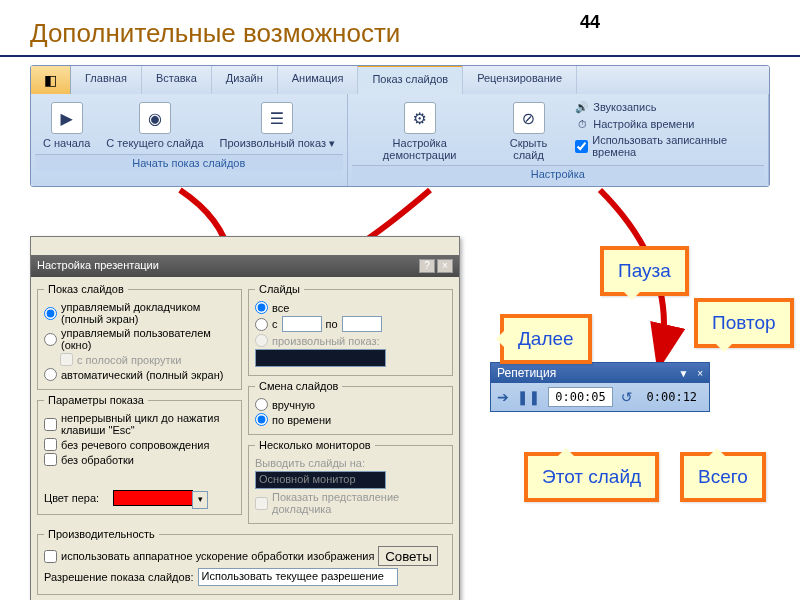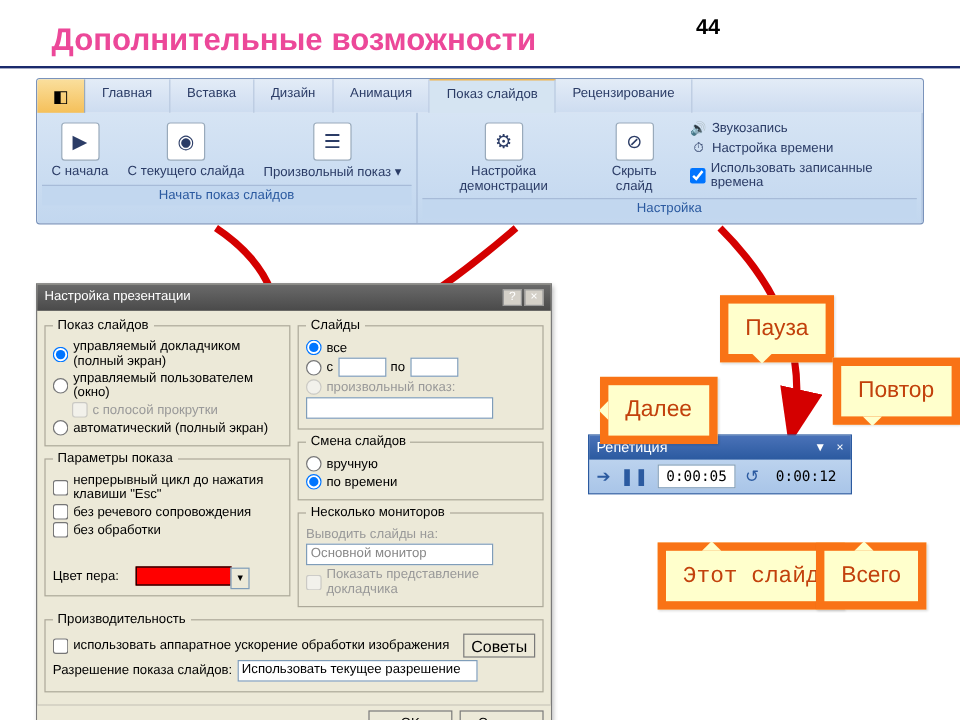--- a/index.html
+++ b/index.html
@@ -1,69 +1,69 @@
 <!DOCTYPE html>
 <html><head>
 <meta charset="utf-8">
 <style>
   * { box-sizing: border-box; margin: 0; padding: 0; }
   body { font-family: Tahoma, Arial, sans-serif; font-size: 11px; background: #fff; width: 800px; height: 600px; position: relative; overflow: hidden; }
-  .slide-title { font-size: 26px; font-weight: bold; color: #ec4899; padding: 18px 0 6px 43px; border-bottom: 2px solid #1a2a6c; }
+  .slide-title { font-size: 26px; font-weight: normal; color: #a16207; padding: 18px 0 6px 30px; border-bottom: 2px solid #1a2a6c; }
   .page-num { position: absolute; top: 12px; right: 200px; font-weight: bold; font-size: 18px; }
   
   .ribbon { margin: 8px 30px 0 30px; border: 1px solid #7a93bb; border-radius: 3px; overflow: hidden; }
   .ribbon-tabs { display: flex; background: linear-gradient(#e3ecf7,#cddcf0); }
   .office-btn { width: 40px; height: 28px; background: linear-gradient(#fadf9d,#f5c05a); border-right: 1px solid #9ab; display:flex; align-items:center; justify-content:center; font-size:14px; }
   .tab { padding: 6px 14px; color: #2b3c66; border-right: 1px solid #b9c9df; cursor: pointer; }
   .tab.active { background: #d5e4f2; border-top: 2px solid #f5a623; margin-top:-1px; }
   .ribbon-body { display: flex; background: linear-gradient(#d6e4f4,#c2d7ef); }
   .group { border-right: 1px solid #a7bbd8; padding: 4px; }
   .group-items { display:flex; }
   .rbtn { display:flex; flex-direction:column; align-items:center; padding: 4px 8px; color:#2b3c66; cursor:pointer; text-align:center; }
   .rbtn .ico { width:32px; height:32px; background:#fff; border:1px solid #9ab; border-radius:3px; margin-bottom:3px; display:flex; align-items:center; justify-content:center; font-size:16px; }
   .group-name { text-align:center; color:#2b5aa0; background:#c2d7ef; border-top:1px solid #a7bbd8; padding:2px; font-size:11px; }
   .small-items { display:flex; flex-direction:column; gap:3px; color:#2b3c66; padding:2px 6px; }
   .small-items div { display:flex; align-items:center; gap:4px; cursor:pointer; }
   .mini-ico { width:14px; height:14px; display:inline-flex; align-items:center; justify-content:center; font-size:11px; }
   
   .dialog { position:absolute; left:30px; top:236px; width:430px; background:#ece9d8; border:1px solid #7a7a7a; box-shadow:2px 2px 4px rgba(0,0,0,0.3); font-size:11px; color:#000; }
-  .dlg-title { background: linear-gradient(#6a6a6a,#4a4a4a); color:#fff; padding:4px 6px; display:flex; justify-content:space-between; }
+  .dlg-title { background: linear-gradient(#6a6a6a,#4a4a4a); color:#fff; padding:4px 6px; display:flex; justify-content:space-between;margin-top:18px; }
   .dlg-close { display:flex; gap:2px; }
   .dlg-close span { width:16px; height:14px; background:#d4d0c8; border:1px solid #999; text-align:center; line-height:12px; font-size:10px; cursor:pointer; }
   .dlg-body { padding:6px; }
   fieldset { border:1px solid #aca899; margin-bottom:4px; padding:4px 6px 6px; }
   legend { padding: 0 4px; font-size:11px; }
   .row { display:flex; align-items:center; gap:4px; margin:2px 0; }
   .row.disabled { color:#999; }
   .twocol { display:flex; gap:6px; }
   .twocol > div { flex:1; }
   .spin { width:40px; height:16px; border:1px solid #7f9db9; background:#fff; display:inline-block; }
-  .combo { width:156px; height:18px; border:1px solid #7f9db9; background:#ffffff; color:#888; padding:1px 3px; display:inline-block; }
+  .combo { width:131px; height:18px; border:1px solid #7f9db9; background:#0f172a; color:#888; padding:1px 3px; display:inline-block; }
   .pen-color { width:80px; height:16px; background:#ff0000; border:1px solid #000; display:inline-block; vertical-align:middle; position:relative; }
   .pen-color:after { content:"▾"; position:absolute; right:-16px; top:0; width:14px; height:16px; background:#ece9d8; border:1px solid #7f9db9; text-align:center; font-size:9px; line-height:14px; }
   .dlg-btns { display:flex; justify-content:flex-end; gap:6px; padding:4px 6px; background:#ece9d8; border-top:1px solid #c9c7ba; }
   .dlg-btns button { width:70px; height:22px; background:#ece9d8; border:1px solid #7a7a7a; cursor:pointer; font-size:11px; }
   input[type=radio], input[type=checkbox] { margin:0; }
   
   .rehearsal { position:absolute; left:490px; top:362px; width:220px; border:1px solid #2b5aa0; background:linear-gradient(#c9dcf2,#a9c5e8); font-size:12px; }
   .re-title { background:linear-gradient(#4a72b8,#2b5aa0); color:#fff; padding:3px 6px; display:flex; justify-content:space-between; align-items:center; }
   .re-ctrl { display:flex; gap:3px; font-size:10px; }
   .re-body { display:flex; align-items:center; gap:8px; padding:4px 6px; color:#2b5aa0; }
   .re-btn { cursor:pointer; font-size:14px; }
   .time-box { background:#fff; border:1px solid #7f9db9; padding:2px 6px; color:#000; font-family:monospace; font-size:12px; }
   
-  .callout { position:absolute; background:#ffffcc; border:7px solid #f97316; padding:10px 14px; font-size:19px; color:#c2410c; box-shadow:1px 1px 2px rgba(0,0,0,0.15); }
+  .callout { position:absolute; background:#ffffcc; border:4px solid #f97316; padding:10px 14px; font-size:19px; color:#1d4ed8; box-shadow:1px 1px 2px rgba(0,0,0,0.15); }
   .callout .tail { position:absolute; width:0; height:0; }
   .c-next { left:500px; top:314px; }
   .c-next .tail { left:-16px; top:50%; border:8px solid transparent; border-right-color:#ffffcc; margin-top:-8px; }
   .c-pause { left:600px; top:246px; }
   .c-pause .tail { left:20px; bottom:-16px; border:8px solid transparent; border-top-color:#ffffcc; }
   .c-repeat { left:694px; top:298px; }
   .c-repeat .tail { left:18px; bottom:-16px; border:8px solid transparent; border-top-color:#ffffcc; }
-  .c-slidet { left:548px; top:452px;font-family:Liberation Mono, monospace; }
+  .c-slidet { left:524px; top:452px; }
   .c-slidet .tail { left:30px; top:-16px; border:8px solid transparent; border-bottom-color:#ffffcc; }
   .c-total { left:680px; top:452px; }
   .c-total .tail { left:25px; top:-16px; border:8px solid transparent; border-bottom-color:#ffffcc; }
   
   svg.arrows { position:absolute; left:0; top:0; width:800px; height:600px; pointer-events:none; }
 </style>
 </head>
 <body>
 
 <div class="page-num">44</div>
@@ -228,21 +228,21 @@
             </div>
           <div class="row disabled">
               <input type="checkbox" disabled="" style="">
               <span>Показать представление докладчика</span>
             </div>
         </fieldset>
       </div>
     </div>
     <fieldset>
       <legend>Производительность</legend>
-      <div class="row" style="justify-content:space-between;">
+      <div class="row" style="justify-content:flex-start;">
         <span style="display:flex; align-items:center; gap:4px;">
             <input type="checkbox" style="">
             <span>использовать аппаратное ускорение обработки изображения</span>
           </span>
         <button style="width:60px;height:20px;background:#ece9d8;border:1px solid #7a7a7a;">Советы</button>
       </div>
       <div class="row">
           <span>Разрешение показа слайдов:</span>
           <span class="combo" style="width:200px;background:#fff;color:#000;">Использовать текущее разрешение</span>
         </div>

